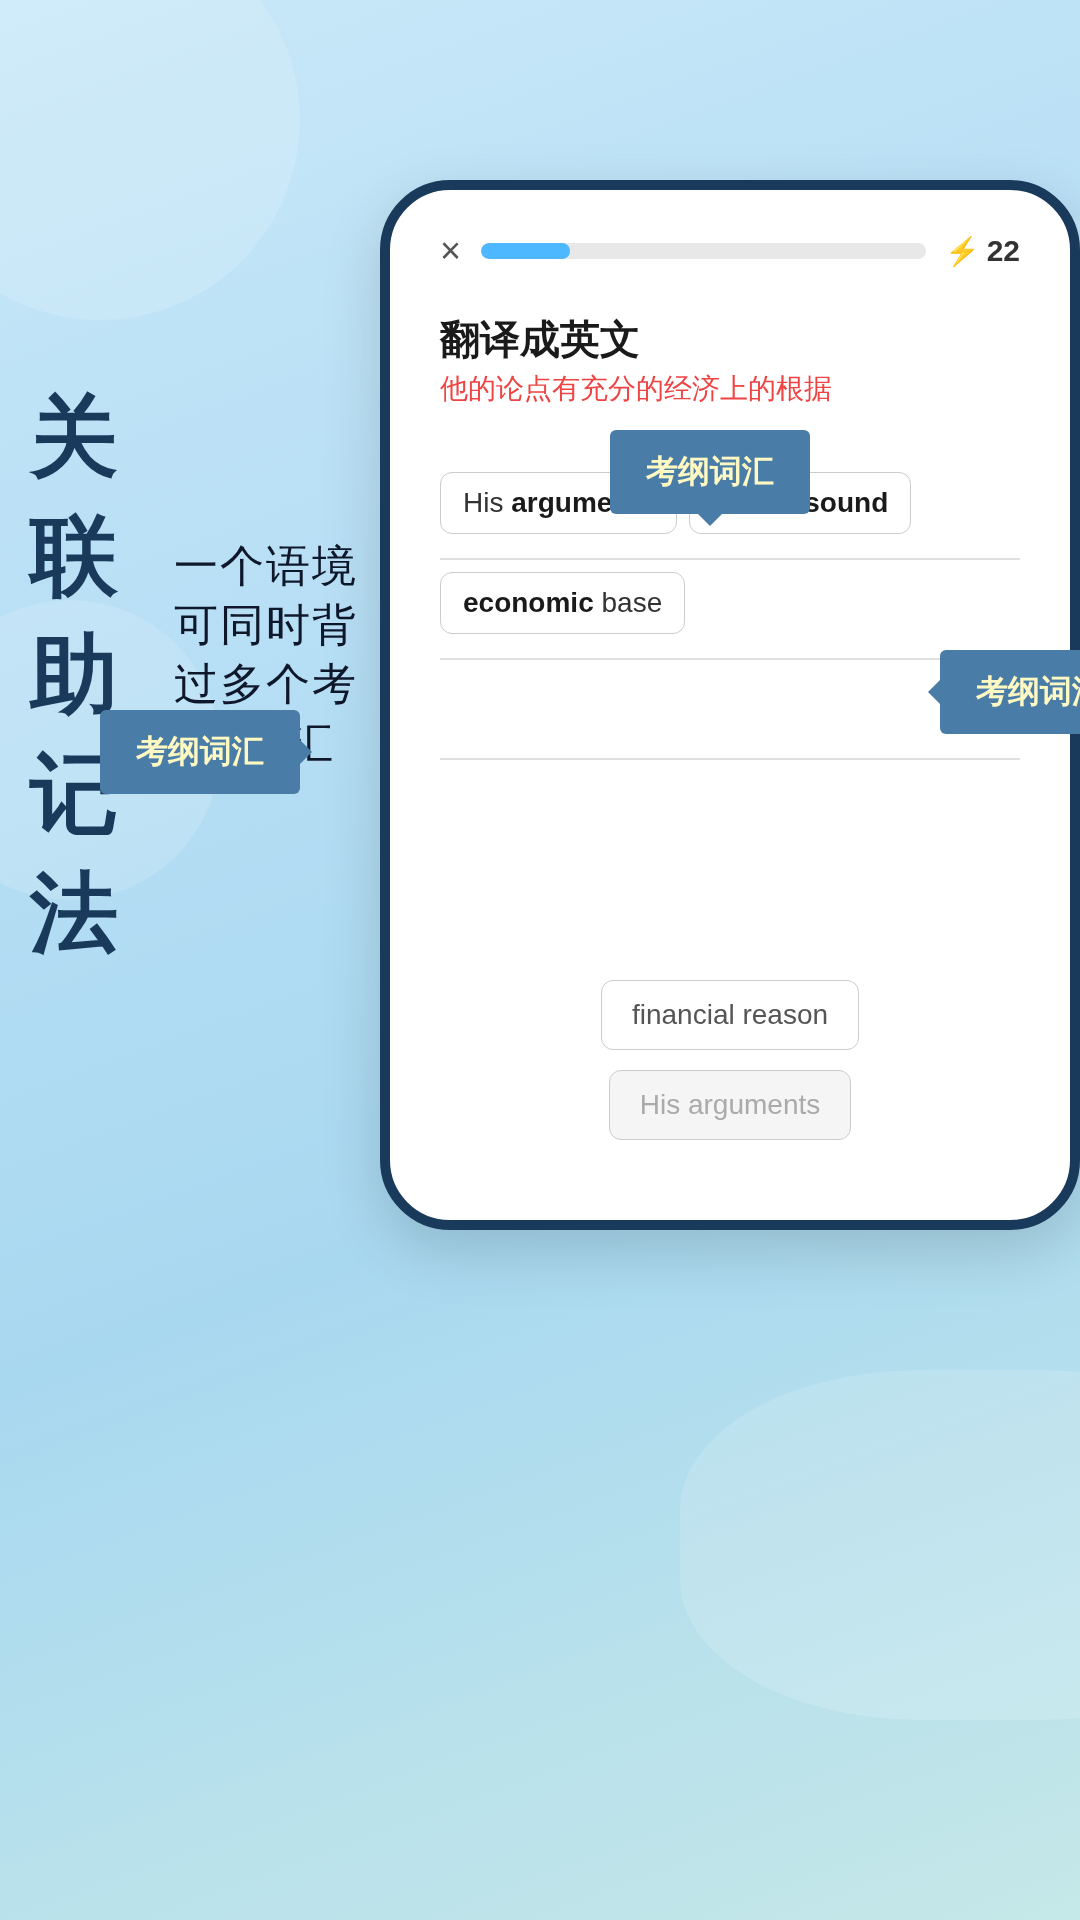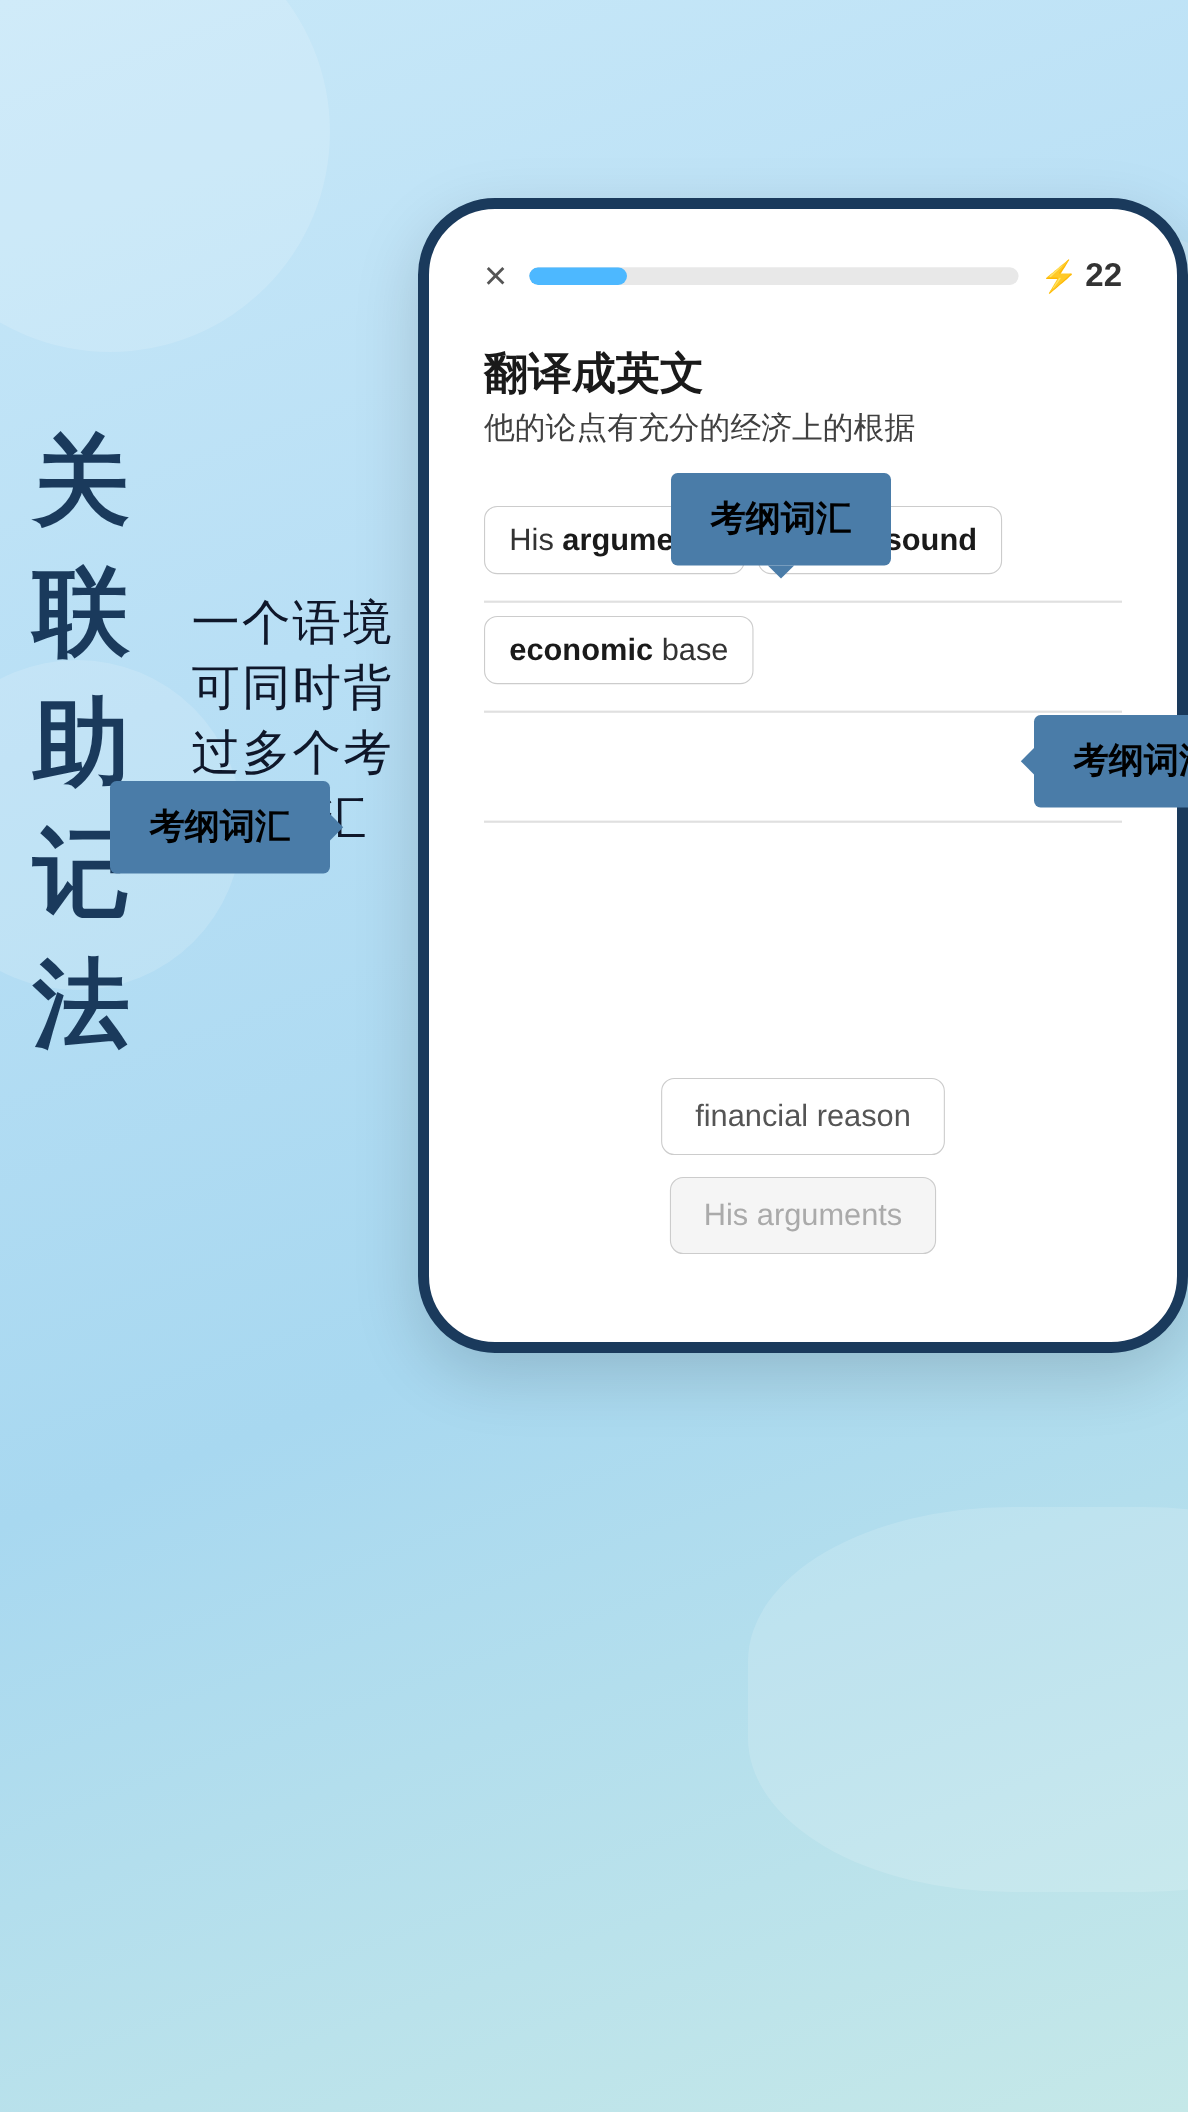--- a/index.html
+++ b/index.html
@@ -135,22 +135,22 @@
 
     
     .question-label {
       font-size: 40px;
       font-weight: 700;
       color: #1a1a1a;
     }
 
     .question-text {
       font-size: 28px;
-      color: #404040;
-      margin-bottom: 44px;
+      color: #ef4444;
+      margin-bottom: 56px;
       line-height: 1.6;
     }
 
     
     .answer-area {
       width: 100%;
     }
 
     .answer-line {
       display: flex;
@@ -211,21 +211,21 @@
 
     .choice-chip.selected {
       background: #f5f5f5;
       color: #aaa;
     }
 
     
     .tooltip-bubble {
       position: absolute;
       background: #4a7ca8;
-      color: #000000;
+      color: #fef9c3;
       border-radius: 6px;
       padding: 20px 36px;
       font-size: 32px;
       font-weight: 600;
       white-space: nowrap;
       z-index: 10;
     }
 
     .tooltip-bubble::after {
       content: '';

